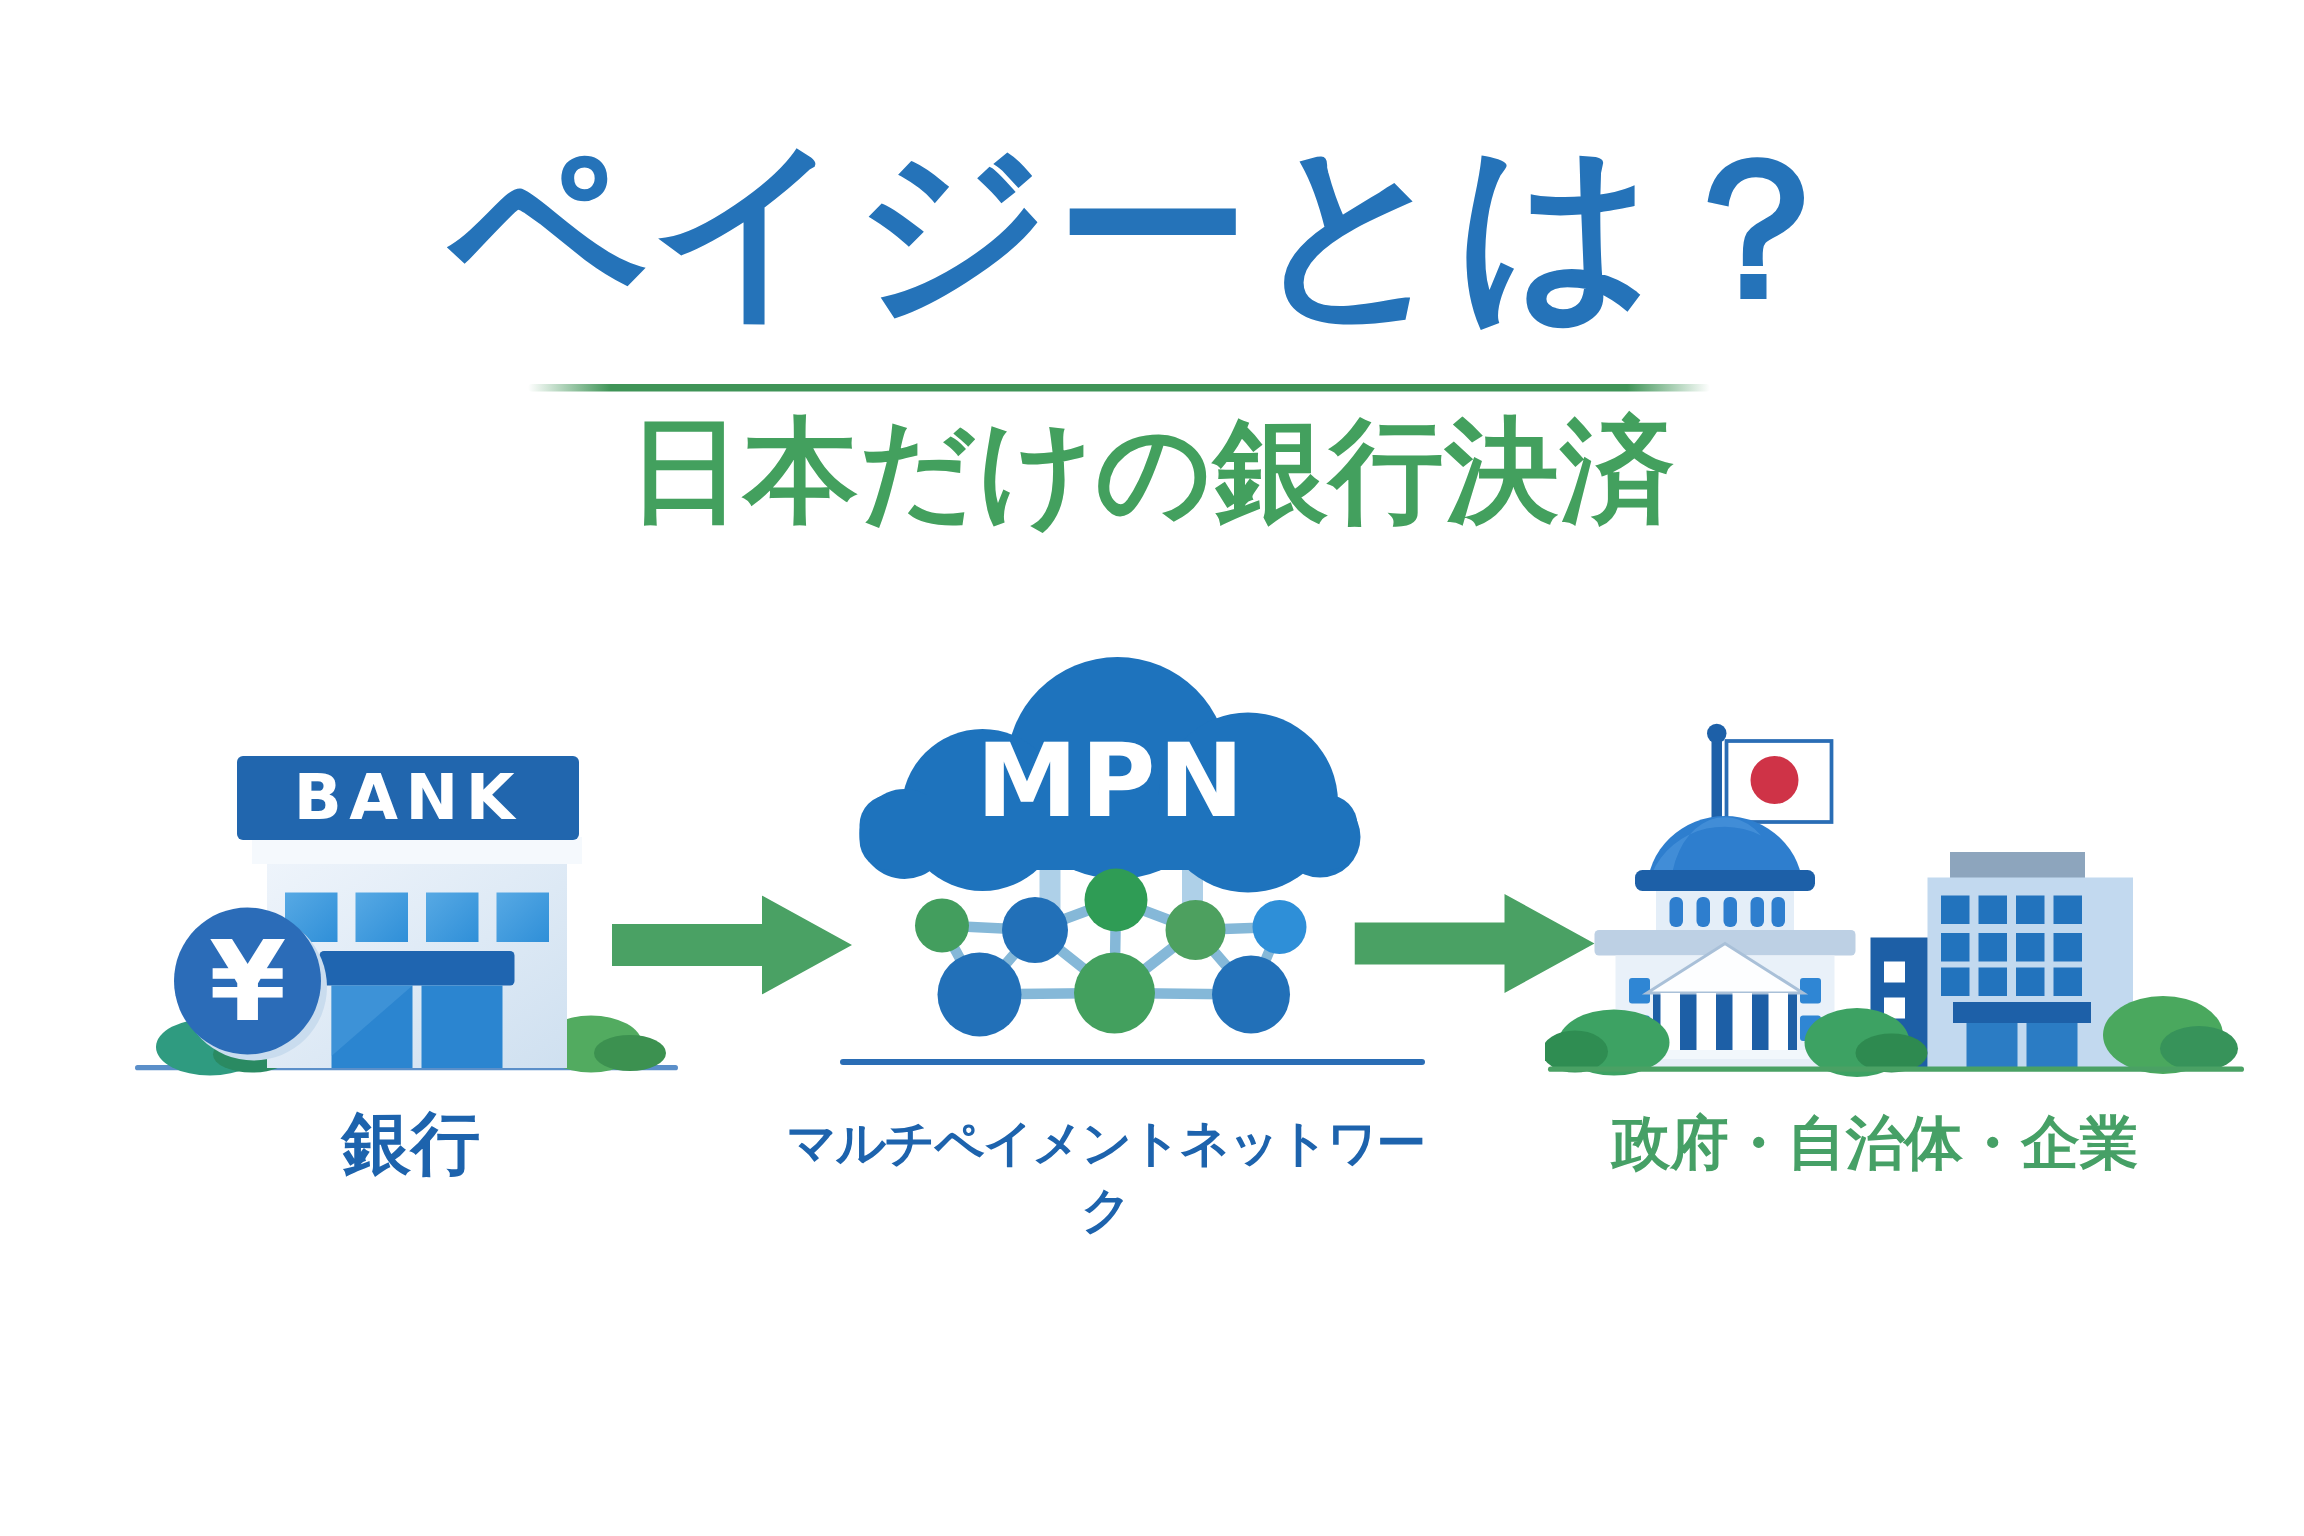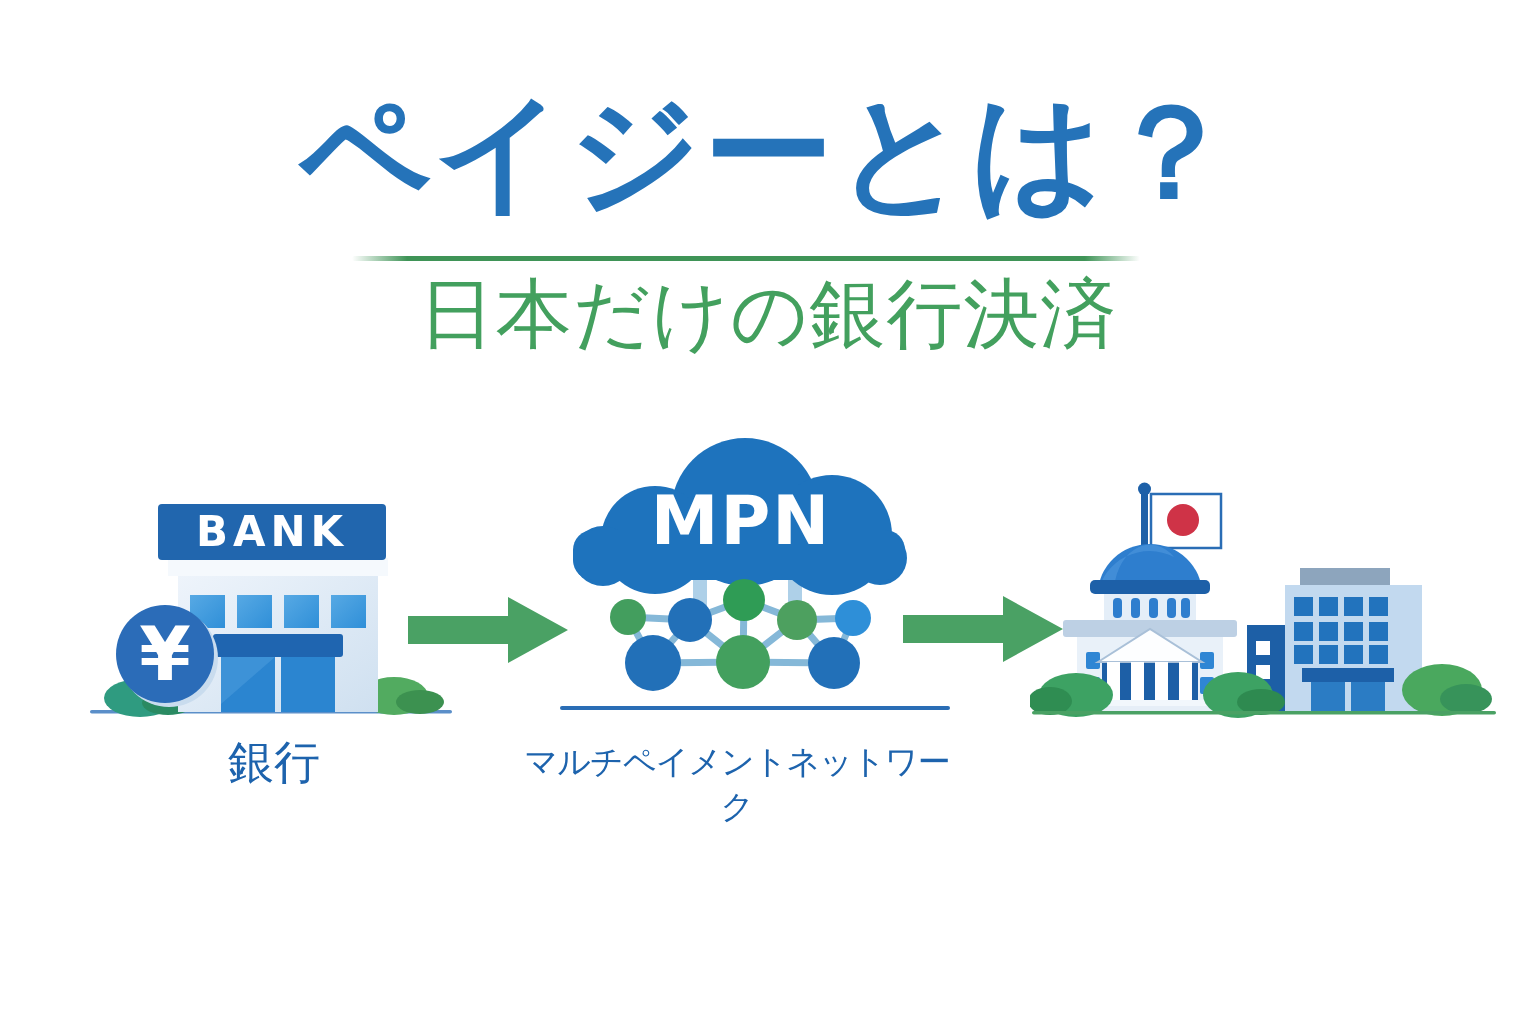--- a/index.html
+++ b/index.html
@@ -10,32 +10,32 @@
     position:absolute; top:78px; left:0; width:100%;
     text-align:center; font-size:130px; line-height:1.15; font-weight:800;
     color:#2573b9; letter-spacing:2px;
   }
   .divider {
     position:absolute; top:256px; left:352px; width:788px; height:5px; border-radius:3px;
     background:linear-gradient(90deg, rgba(63,148,87,0) 0%, #3f9457 7%, #3f9457 93%, rgba(63,148,87,0) 100%);
   }
   .subtitle {
     position:absolute; top:272px; left:0; width:100%;
-    text-align:center; font-size:76px; line-height:1.1; font-weight:400;
+    text-align:center; font-size:76px; line-height:1.1; font-weight:700;
     color:#43a05e; letter-spacing:1px;
   }
 
   .art { position:absolute; }
   .art-bank   { left:88px;  top:482px; }
   .art-arrow1 { left:408px; top:597px; }
   .art-mpn    { left:555px; top:432px; }
   .art-arrow2 { left:903px; top:596px; }
   .art-gov    { left:1030px; top:428px; }
 
-  .step-label { position:absolute; text-align:center; font-weight:400; }
+  .step-label { position:absolute; text-align:center; font-weight:700; }
   .label-bank { left:88px;  width:372px; top:732px; font-size:46px; color:#1d63ad; }
   .label-mpn  { left:512px; width:450px; top:740px; font-size:33px; color:#1d63ad; letter-spacing:-1px; }
   .label-gov  { left:1020px; width:460px; top:735px; font-size:39px; color:#46a066; }
 
   svg text { font-family:"DejaVu Sans","Liberation Sans",sans-serif; }
 </style>
 </head>
 <body>
 
 <div class="canvas">
@@ -219,14 +219,15 @@
       <ellipse cx="231" cy="274" rx="24" ry="13" fill="#2e8a50"></ellipse>
       <ellipse cx="412" cy="262" rx="40" ry="26" fill="#4aa85e"></ellipse>
       <ellipse cx="436" cy="271" rx="26" ry="15" fill="#37935a"></ellipse>
     </g>
 
     <rect x="2" y="283" width="464" height="3.5" rx="1.75" fill="#4aa164"></rect>
   </svg>
 
   <div class="step-label label-bank">銀行</div>
   <div class="step-label label-mpn">マルチペイメントネットワーク</div>
+  <div class="step-label label-gov">政府・自治体・企業</div>
 
 </div>
 
 </body></html>

